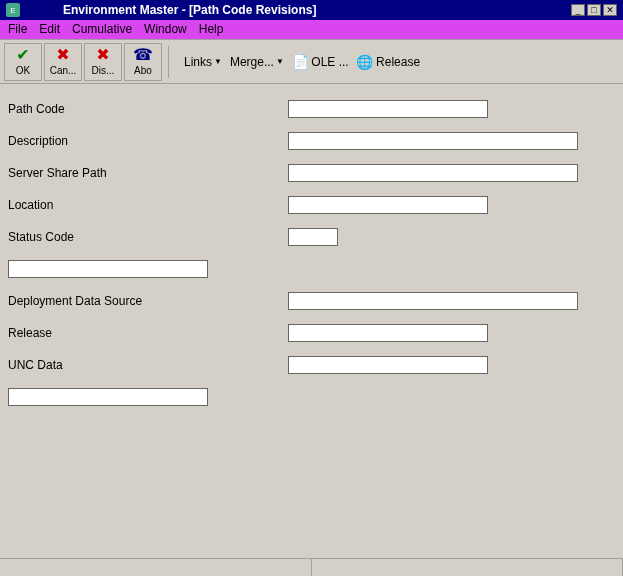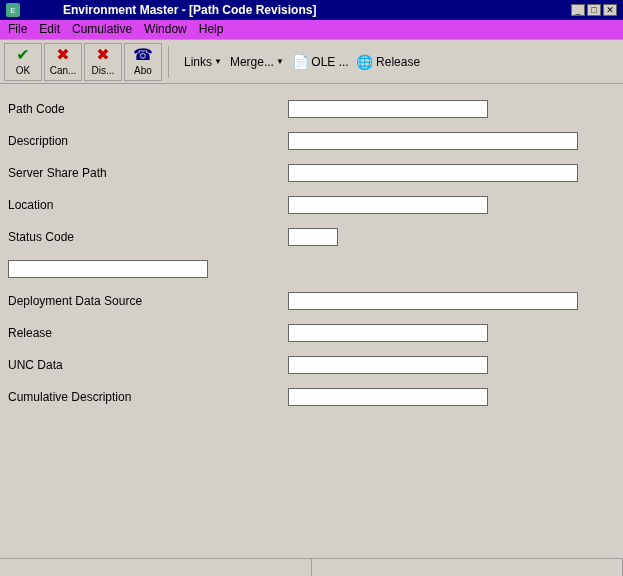--- a/index.html
+++ b/index.html
@@ -277,21 +277,20 @@
     <label class="form-label">Release</label>
     <input class="form-input input-medium" type="text" value="" style="">
   </div>
 
   <div class="form-row">
     <label class="form-label">UNC Data</label>
     <input class="form-input input-medium" type="text" value="" style="">
   </div>
 
   <div class="form-row">
-    <label class="form-label">Cumulative Description</label>
     <input class="form-input input-medium" type="text" value="" style="">
   </div>
 
 </div>
 
 <div class="status-bar">
   <div class="status-panel"></div>
   <div class="status-panel"></div>
 </div>
 

